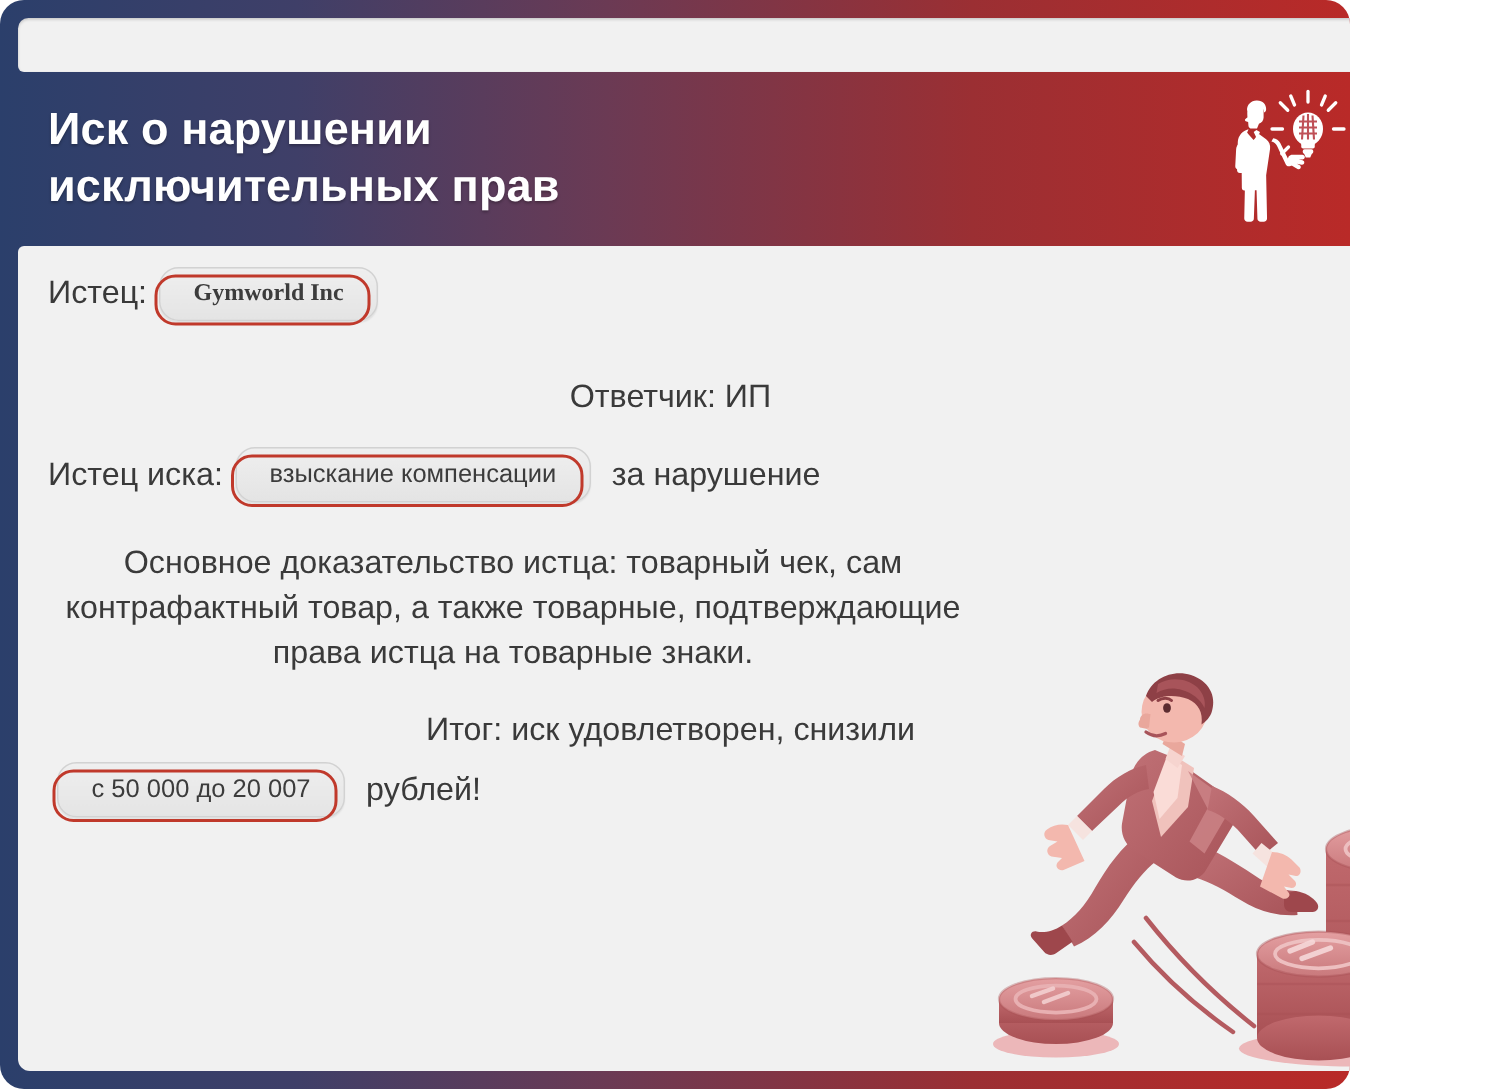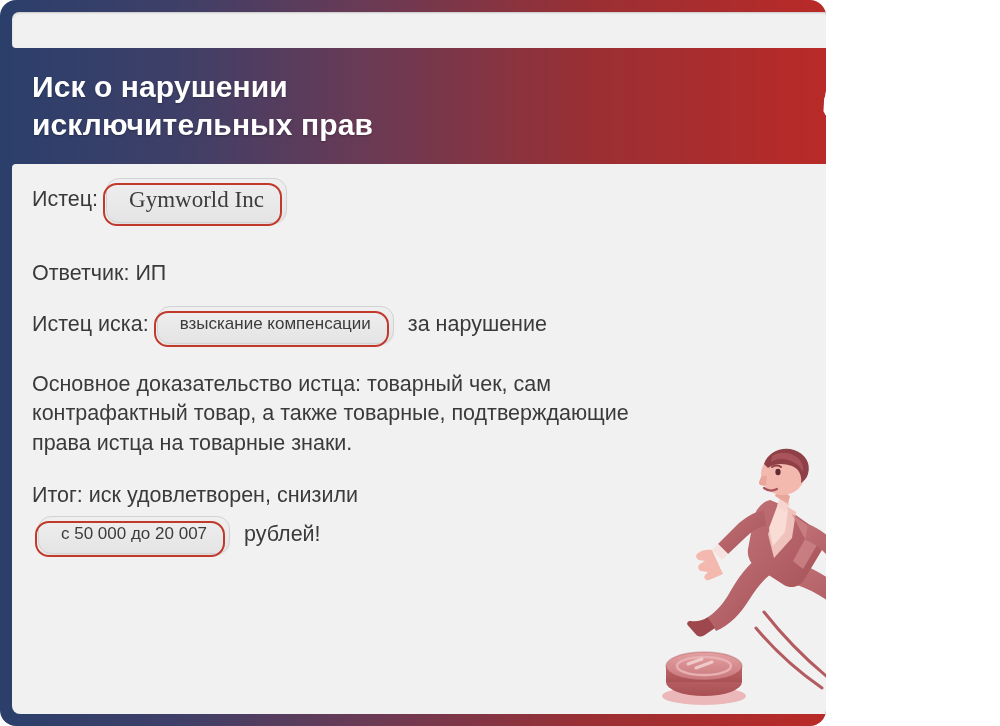--- a/index.html
+++ b/index.html
@@ -8,21 +8,21 @@
     width: 1000px; height: 726px;
     background: #ffffff;
     overflow: hidden;
     font-family: "Liberation Sans", "DejaVu Sans", sans-serif;
   }
 
   
   #card {
     position: absolute;
     left: 0; top: 0;
-    width: 826px; height: 726px;
+    width: 900px; height: 726px;
     box-sizing: border-box;
     border-radius: 16px;
     background: linear-gradient(90deg, #2b3f6b 0%, #3f3f68 22%, #6b3a54 45%, #9b2f33 72%, #b92a28 100%);
     overflow: hidden;
   }
 
   
   #topbar {
     position: absolute;
     left: 12px; top: 12px;
@@ -60,20 +60,21 @@
   }
 
   
   #body-panel {
     position: absolute;
     left: 12px; top: 164px;
     width: 976px; height: 550px;
     background: #f1f1f1;
     border-radius: 4px 4px 8px 8px;
     overflow: hidden;
+    text-align: center;
   }
 
   
   #content {
     position: absolute;
     left: 20px; top: 6px;
     width: 830px;
     color: #3a3a3a;
     font-size: 21.5px;
     line-height: 1.38;
@@ -103,21 +104,21 @@
   }
   .badge::before {
     content: "";
     position: absolute;
     left: -4px; top: 4px;
     right: 4px; bottom: -4px;
     border: 2px solid #c0392b;
     border-radius: 14px;
     z-index: -1;
   }
-  .badge.serif { font-family: "Liberation Serif", "DejaVu Serif", serif; font-size: 23px; }
+  .badge.serif { font-family: "Liberation Serif", "DejaVu Serif", serif; font-size: 16px; font-weight: bold; }
 
   .blk-1 { margin-top: 8px; }
   .blk-2 { margin-top: 36px; }
   .blk-3 { margin-top: 18px; }
   .blk-4 { margin-top: 26px; width: 620px; }
   .blk-5 { margin-top: 22px; }
   .blk-6 { margin-top: 6px; }
   .tail { margin-left: 6px; white-space: pre; }
 
   

